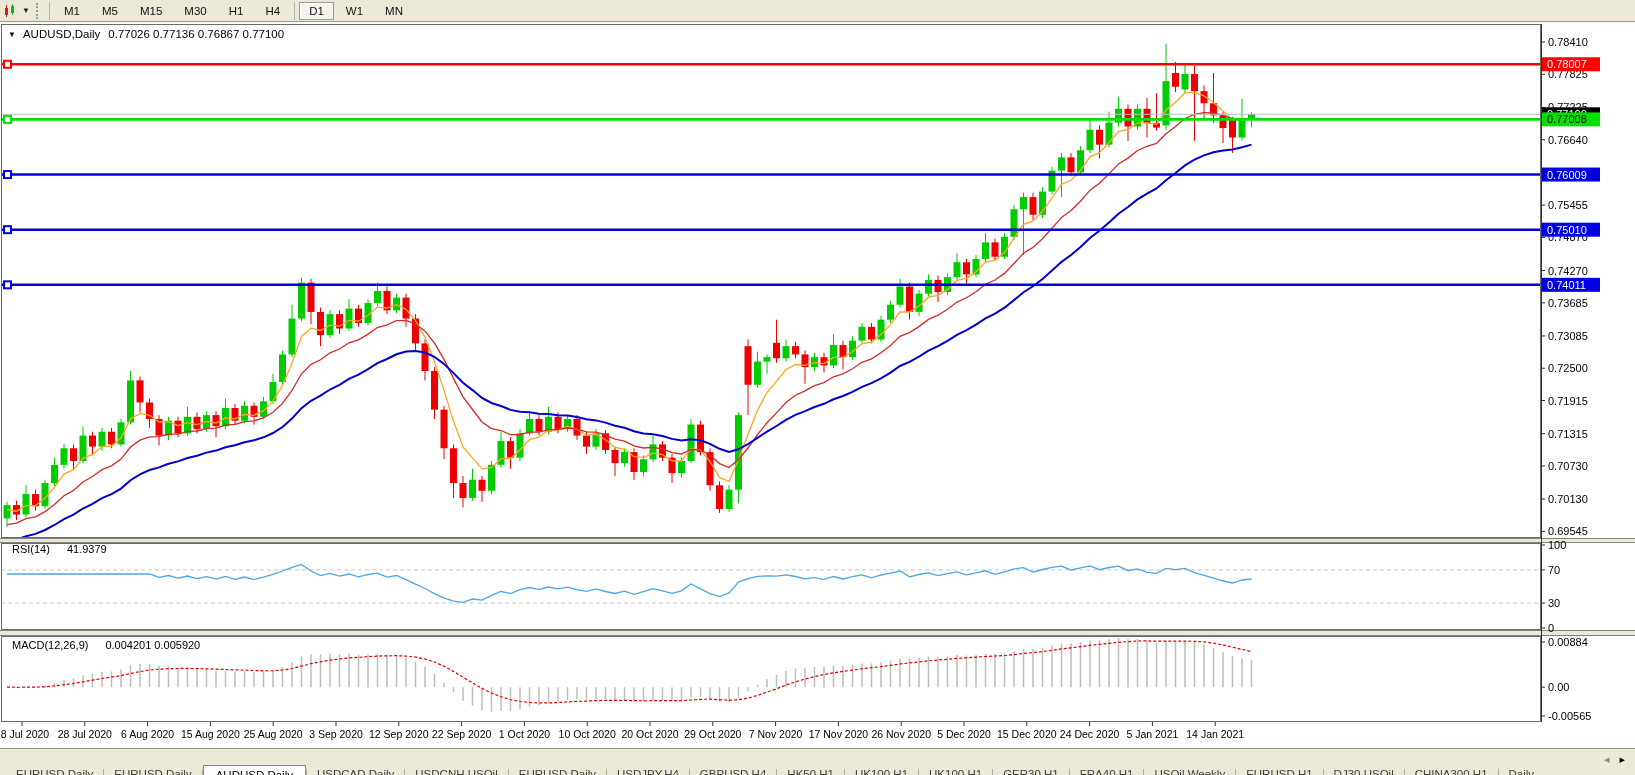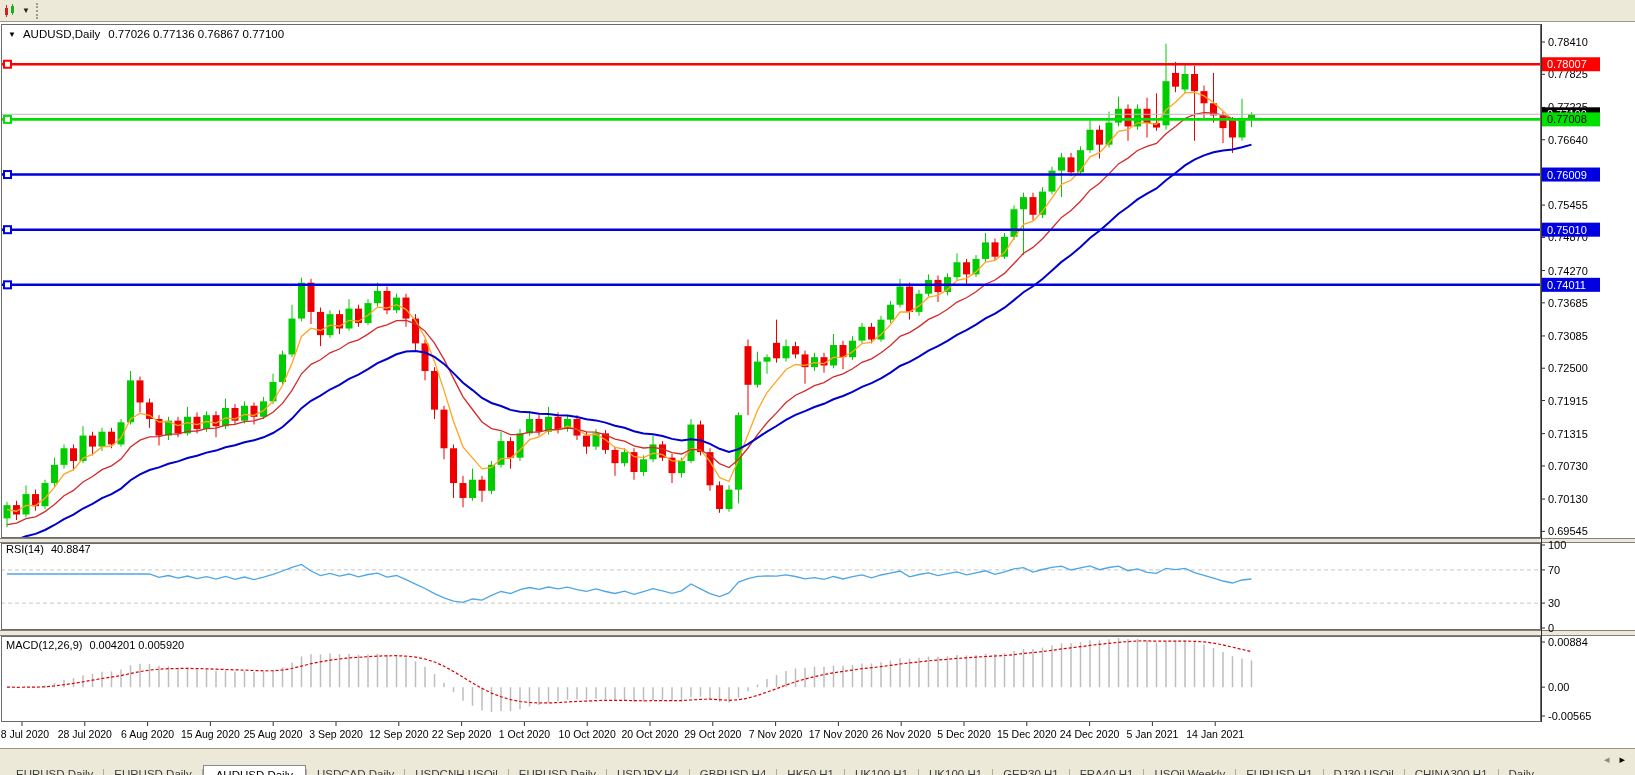--- a/index.html
+++ b/index.html
@@ -12,21 +12,21 @@
   .tool-caret { font-size:8px; color:#222; width:12px; text-align:center; cursor:default; }
   .grip { width:6px; height:16px; margin:0 4px; border-left:2px dotted #9a9a9a; }
   .vsep { width:1px; height:18px; background:#b9b5a6; margin:0 3px; }
   .tfbtn { font-size:11.5px; color:#111; padding:2px 9px; margin:0 1px; border:1px solid transparent; cursor:default; }
   .tfbtn.active { background:#f6f4ee; border:1px solid #9a9a9a; box-shadow:inset 1px 1px 1px rgba(255,255,255,.9); }
   
   .chart-wrap { position:absolute; left:0; top:22px; width:1635px; height:726px; background:#fff; }
   .chart-title { position:absolute; left:8px; top:6px; font-size:11.5px; font-weight:500; color:#000;
     display:flex; gap:8px; align-items:center; z-index:5; }
   .chart-title .tri { font-size:8px; margin-right:-1px; cursor:pointer; }
-  .ind-label { position:absolute; left:6px; font-size:11px; color:#000; z-index:5; display:flex; gap:7px;align-items:center; }
+  .ind-label { position:absolute; left:12px; font-size:11px; color:#000; z-index:5; display:flex; gap:17px;align-items:center; }
   
   .tabbar { position:absolute; left:0; top:748px; width:1635px; height:27px; background:#ece9d8;
     border-top:1px solid #9b9786; display:flex; align-items:flex-start; }
   .tabs { display:flex; align-items:flex-start; padding-left:6px; margin-top:16px; overflow:hidden; flex:1; }
   .tab { font-size:11.5px; color:#3c3c3c; padding:3px 10px 4px; white-space:nowrap; cursor:pointer; }
   .tabsep { width:1px; height:14px; background:#b0ac9d; margin-top:4px; }
   .tab.active { background:#fff; border:1px solid #8a8a8a; border-bottom:1px solid #fff; color:#000; padding:3px 12px 5px; }
   .tab-arrows { width:42px; display:flex; justify-content:flex-end; gap:10px; padding:4px 10px 0 0; }
   .tab-arrows span { font-size:11px; cursor:pointer; line-height:12px; }
   .arrow-dim { color:#8f8b7c; }
@@ -40,31 +40,44 @@
   <span class="tool-icon">
     <svg width="16" height="14" viewBox="0 0 16 14">
       <rect x="2" y="4" width="3" height="7" fill="#cc2222"></rect>
         <line x1="3.5" y1="1" x2="3.5" y2="13" stroke="#cc2222"></line>
       <rect x="8" y="2" width="3" height="7" fill="#22aa22"></rect>
         <line x1="9.5" y1="0" x2="9.5" y2="11" stroke="#22aa22"></line>
     </svg>
   </span>
   <span class="tool-caret">▼</span>
   <span class="grip"></span>
+  <div id="tf-buttons" style="display:flex;align-items:center;">
+      <span class="vsep"></span>
+      <span class="tfbtn">M1</span>
+      <span class="tfbtn">M5</span>
+      <span class="tfbtn">M15</span>
+      <span class="tfbtn">M30</span>
+      <span class="tfbtn">H1</span>
+      <span class="tfbtn">H4</span>
+      <span class="vsep"></span>
+      <span class="tfbtn active">D1</span>
+      <span class="tfbtn">W1</span>
+      <span class="tfbtn">MN</span>
+    </div>
 </div>
 
 <div class="chart-wrap">
   <div class="chart-title">
     <span class="tri">▼</span>
     <span>AUDUSD,Daily</span>
     <span>0.77026 0.77136 0.76867 0.77100</span>
   </div>
   <div class="ind-label" style="top:521px;">
     <span>RSI(14)</span>
-    <span>40.8847</span>
+    <span>41.9379</span>
   </div>
   <div class="ind-label" style="top:617px;">
     <span>MACD(12,26,9)</span>
     <span>0.004201 0.005920</span>
   </div>
   <svg id="chartsvg" width="1635" height="726">
       <defs>
         <clipPath id="mclip">
           <rect x="1" y="2" width="1540" height="514"></rect>
         </clipPath>

